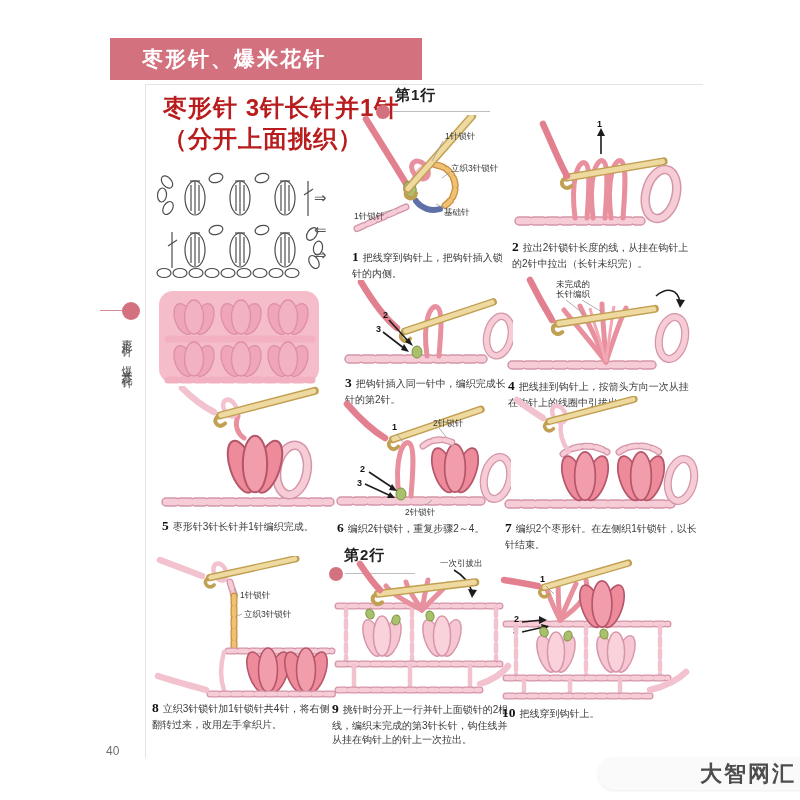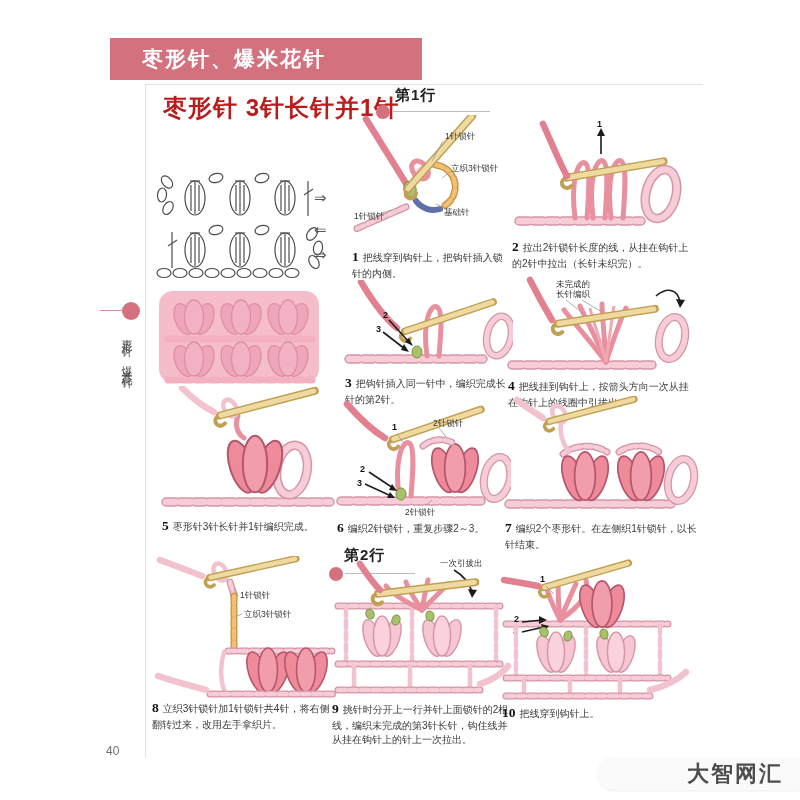--- a/index.html
+++ b/index.html
@@ -11,21 +11,21 @@
   .lesson-title{left:163px;top:92px;font-size:24px;font-weight:bold;color:#b91c1c;line-height:31px;letter-spacing:1px}
   .row-label{font-size:15px;font-weight:bold;color:#222;letter-spacing:1px}
   .dot{width:14px;height:14px;border-radius:50%;background:#d4717f}
   .dot-lg{width:18px;height:18px;border-radius:50%;background:#d4717f}
   .rule{height:1px;background:#bdbdbd}
   .rule-pink{height:1px;background:#d98b97}
   .caption{font-size:10px;color:#3a3a3a;line-height:1.4}
   .caption b{font-size:13.5px;margin-right:4px;font-family:"Liberation Serif",serif;color:#111}
   .sidebar-text{writing-mode:vertical-rl;font-size:11px;color:#4a4a4a;letter-spacing:4px}
   .pagenum{font-size:12px;color:#707070}
-  .watermark{left:598px;top:757px;width:202px;height:33px;background:#fafafa;border-radius:17px 0 0 17px;box-shadow:0 1px 3px rgba(0,0,0,.07);display:flex;align-items:center;justify-content:flex-end;padding-right:17px;font-size:22px;font-weight:bold;color:#4d4d4d;letter-spacing:2px}
+  .watermark{left:598px;top:757px;width:202px;height:33px;background:#fafafa;border-radius:17px 0 0 17px;box-shadow:0 1px 3px rgba(0,0,0,.07);display:flex;align-items:center;justify-content:flex-end;padding-right:4px;font-size:22px;font-weight:bold;color:#4d4d4d;letter-spacing:2px}
   svg text{font-family:"Liberation Sans",sans-serif}
   .lbl{font-size:8.5px;fill:#333}
   .mk{font-size:9px;font-weight:bold;fill:#111}
   .ptr{stroke:#9a9a9a;stroke-width:.8;fill:none}
   .chain path{fill:none;stroke:#d495a8;stroke-width:9.5;stroke-linecap:round;stroke-dasharray:9.5 5}
   .chain path.in{stroke:#f6ccd6;stroke-width:6.5}
   .chain.or path{stroke:#c98f3f}
   .chain.or path.in{stroke:#f0c173}
   .chain.sm path{stroke-width:7;stroke-dasharray:7.5 4}
   .chain.sm path.in{stroke-width:4.5}
@@ -83,20 +83,21 @@
 
 <div class="abs header-bar">
   <span>枣形针、爆米花针</span>
 </div>
 
 <div class="abs frame-top"></div>
 <div class="abs frame-left"></div>
 
 <div class="abs lesson-title">
   <div>枣形针 3针长针并1针</div>
+  <div>（分开上面挑织）</div>
 </div>
 
 <div class="abs row-label" style="left:395px;top:86px">第1行</div>
 <div class="abs dot" style="left:376px;top:105px"></div>
 <div class="abs rule" style="left:392px;top:111px;width:98px"></div>
 
 <svg class="abs" style="left:150px;top:158px" width="185" height="128" viewBox="0 0 185 128">
   <g>
     <use href="#g-oval" x="14" y="115"></use>
       <use href="#g-oval" x="30" y="115"></use>
@@ -298,21 +299,21 @@
     <polygon points="60,102 52,102 55,96" class="ah"></polygon>
   <text x="57" y="34" class="mk">1</text>
   <text x="25" y="76" class="mk">2</text>
   <text x="22" y="90" class="mk">3</text>
   <line x1="104" y1="32" x2="112" y2="42" class="ptr"></line>
   <text x="98" y="30" class="lbl">2针锁针</text>
   <line x1="90" y1="110" x2="97" y2="104" class="ptr"></line>
   <text x="70" y="119" class="lbl">2针锁针</text>
 </svg>
 <div class="abs caption" style="left:337px;top:519px;width:172px">
-  <b>6</b><span>编织2针锁针，重复步骤2～3。</span>
+  <b>6</b><span>编织2针锁针，重复步骤2～4。</span>
 </div>
 
 <svg class="abs" style="left:503px;top:396px" width="196" height="122" viewBox="0 0 196 122">
   <g class="chain">
     <path d="M6,108 H168"></path>
       <path class="in" d="M6,108 H168"></path>
   </g>
   <use href="#g-tloop" transform="translate(178,84) rotate(12) scale(0.85)"></use>
   <g class="chain sm">
     <path d="M60,58 C72,48 92,48 104,56"></path>

